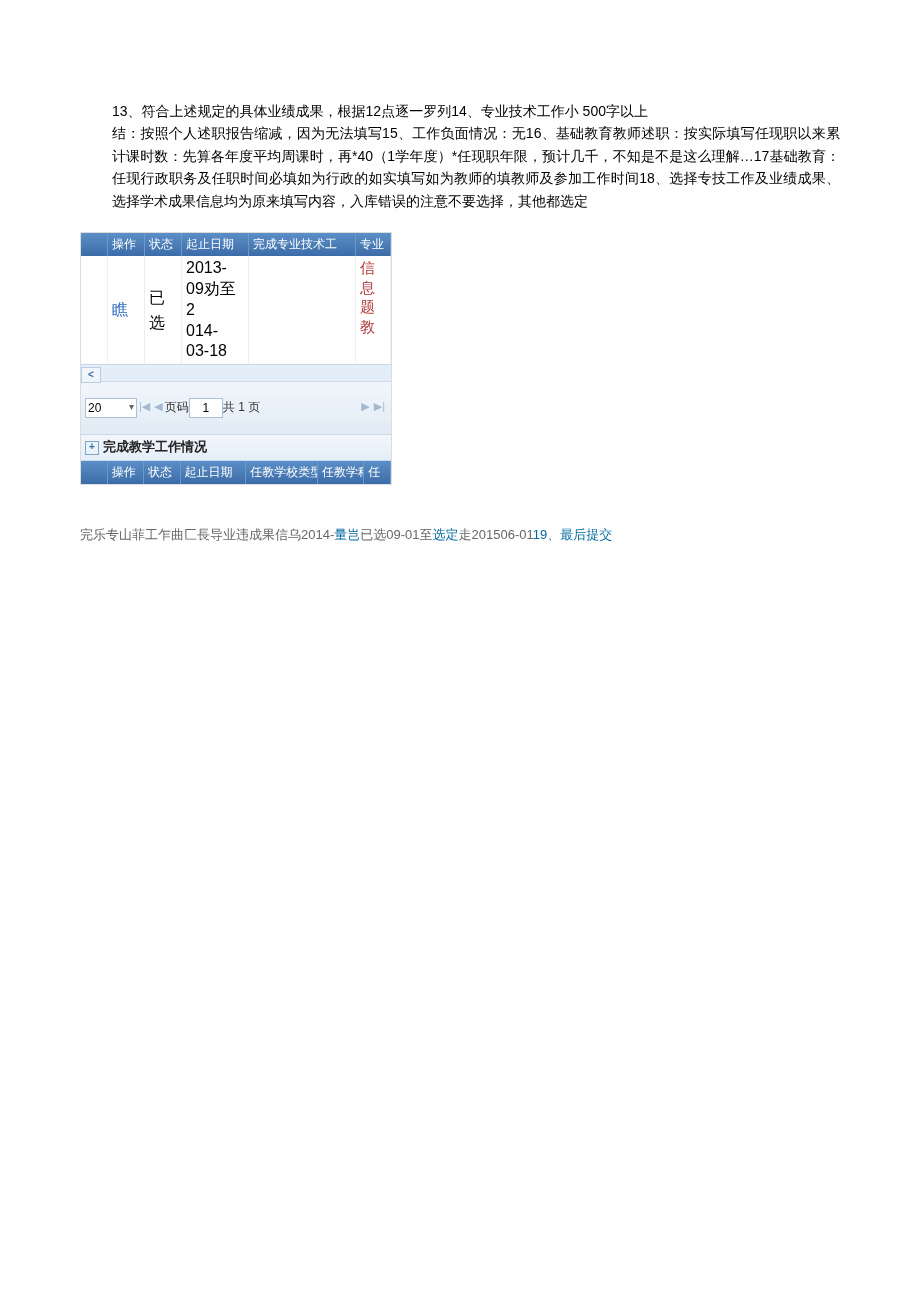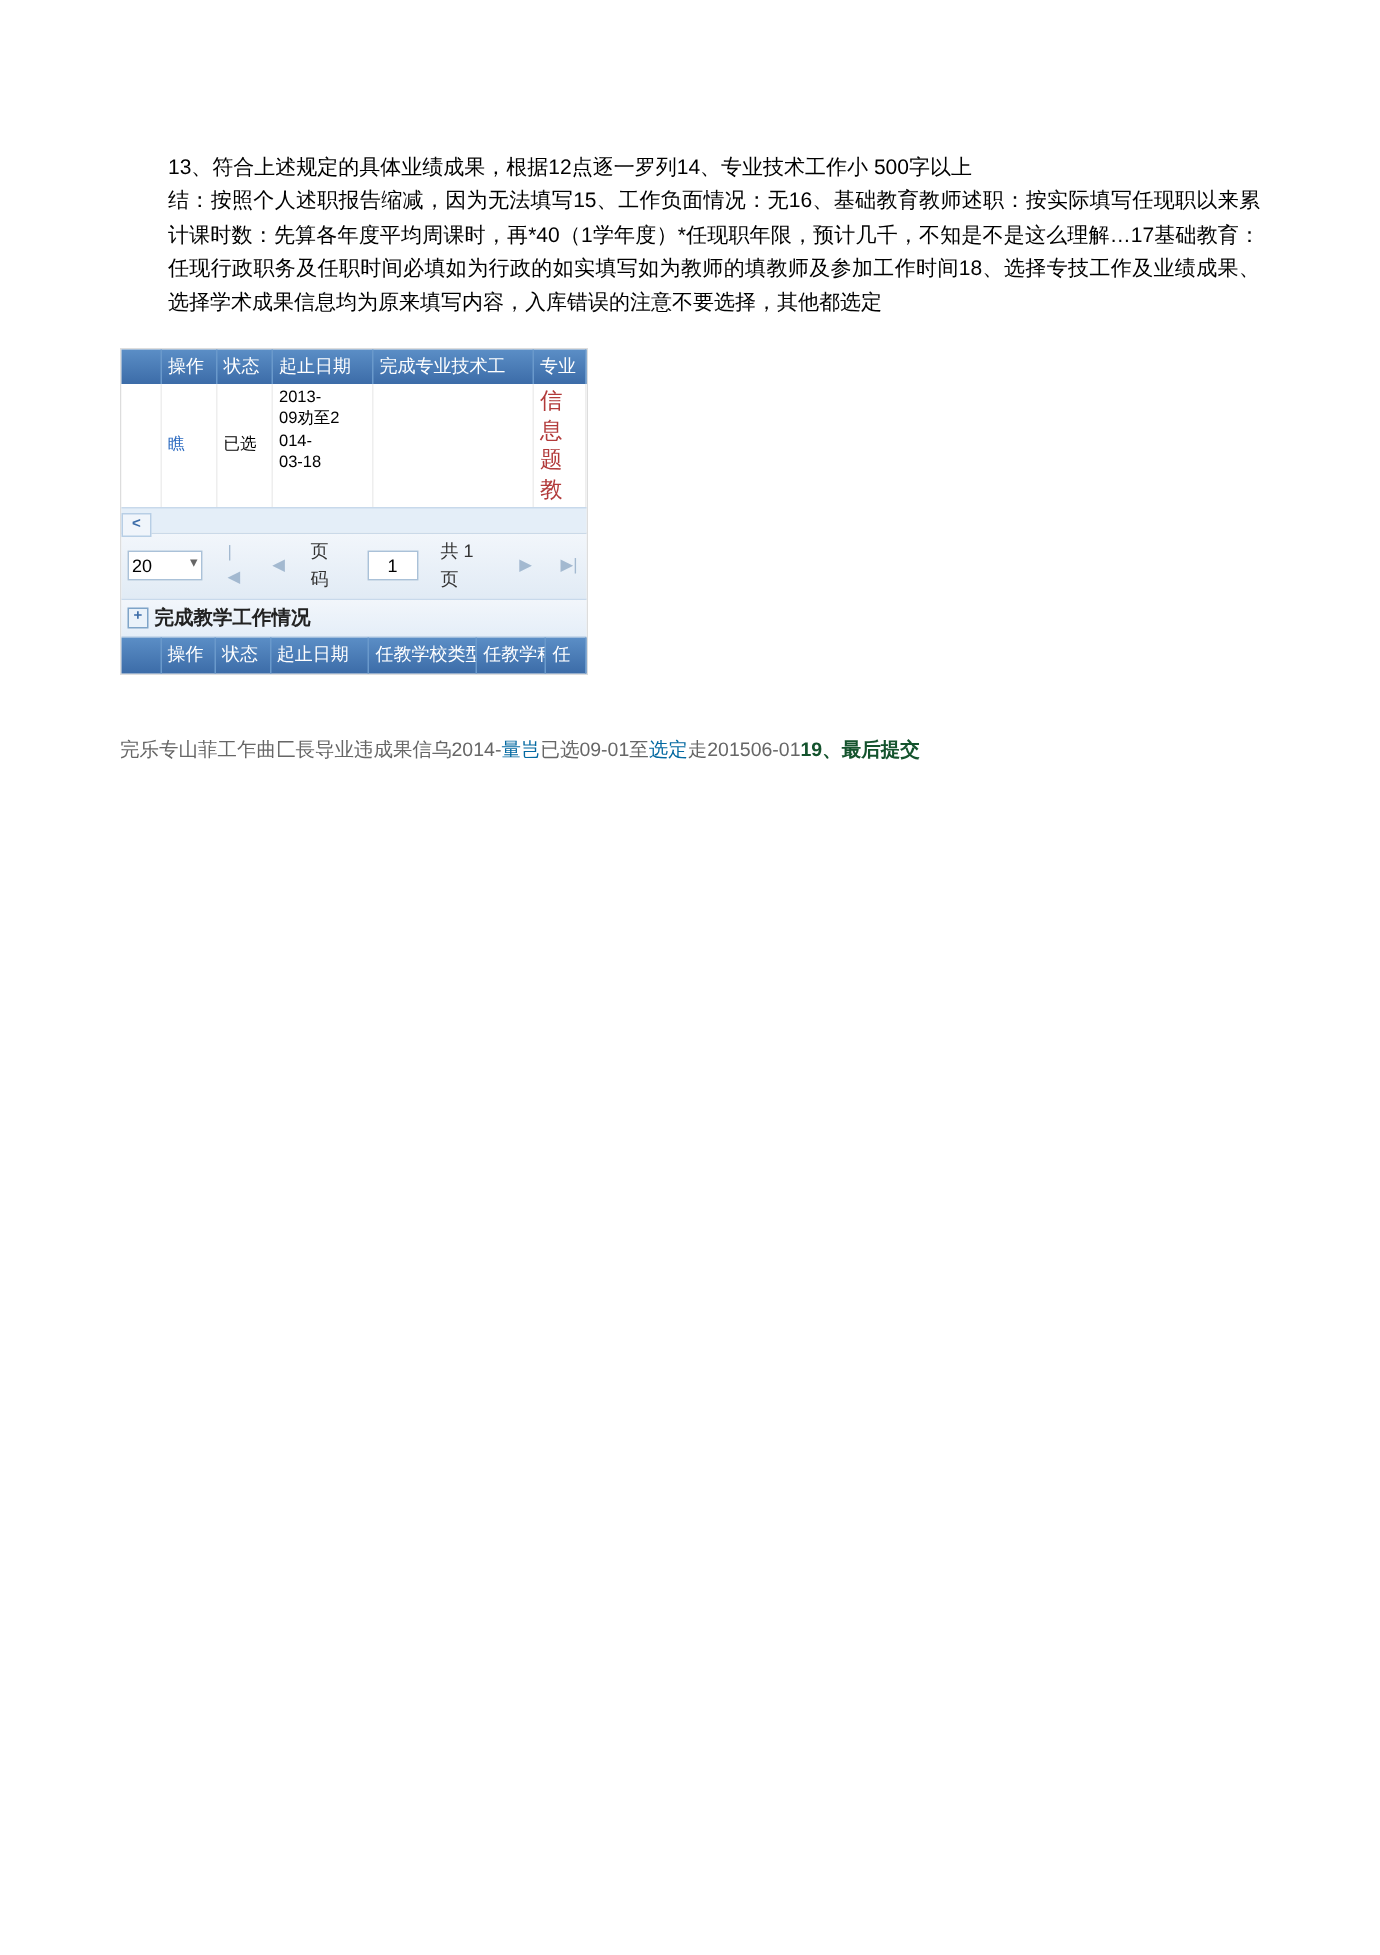--- a/index.html
+++ b/index.html
@@ -48,21 +48,21 @@
   .col-type { width: 64px; }
   .col-subj { width: 38px; }
   .col-ren { width: 18px; }
   .grid-row {
     display: flex;
     background: #fff;
   }
   .grid-row .col {
     border-right: 1px solid #eee;
     padding: 2px 4px;
-    font-size: 11px;
+    font-size: 16px;
     color: #000;
     overflow: hidden;
   }
   .grid-row .col-op a { color: #2b6ac0; text-decoration: none; }
   .grid-row .col-date { line-height: 1.3; }
   .grid-row .col-right { color: #b23a3a; line-height: 1.3; font-size: 15px; }
   .scrollbar {
     background: #e4eef8;
     height: 16px;
     border-top: 1px solid #c8d9eb;
@@ -77,23 +77,23 @@
     font-size: 10px;
     line-height: 14px;
     text-align: center;
     display: inline-block;
     font-weight: bold;
   }
   .pager {
     background: linear-gradient(#f2f6fb, #e1ebf5);
     border-top: 1px solid #cad9e8;
     display: flex;
-    align-items: center;
-    padding: 2px 4px;
-    gap: 15px;
+    align-items: flex-start;
+    padding: 16px 4px;
+    gap: 0;
   }
   .pager .dropdown {
     width: 46px;
     height: 18px;
     border: 1px solid #aac1d8;
     background: #fff;
     font-size: 12px;
     padding: 0 2px;
     position: relative;
   }
@@ -139,21 +139,21 @@
     line-height: 10px;
     text-align: center;
     font-weight: bold;
   }
   .bottom-line {
     margin-top: 40px;
     color: #666;
     font-size: 13px;
   }
   .bottom-line .link { color: #0369a1; }
-  .bottom-line .strong { color: #14532d; font-weight: bold; }
+  .bottom-line .strong { color: #0369a1; font-weight: normal; }
 </style>
 </head>
 <body>
 
 <div class="paragraph" style="white-space: pre-line;">13、符合上述规定的具体业绩成果，根据12点逐一罗列14、专业技术工作小  500字以上
 结：按照个人述职报告缩减，因为无法填写15、工作负面情况：无16、基础教育教师述职：按实际填写任现职以来累计课时数：先算各年度平均周课时，再*40（1学年度）*任现职年限，预计几千，不知是不是这么理解…17基础教育：任现行政职务及任职时间必填如为行政的如实填写如为教师的填教师及参加工作时间18、选择专技工作及业绩成果、选择学术成果信息均为原来填写内容，入库错误的注意不要选择，其他都选定</div>
 
 <div class="embedded-image">
 
   <div class="grid-header">

